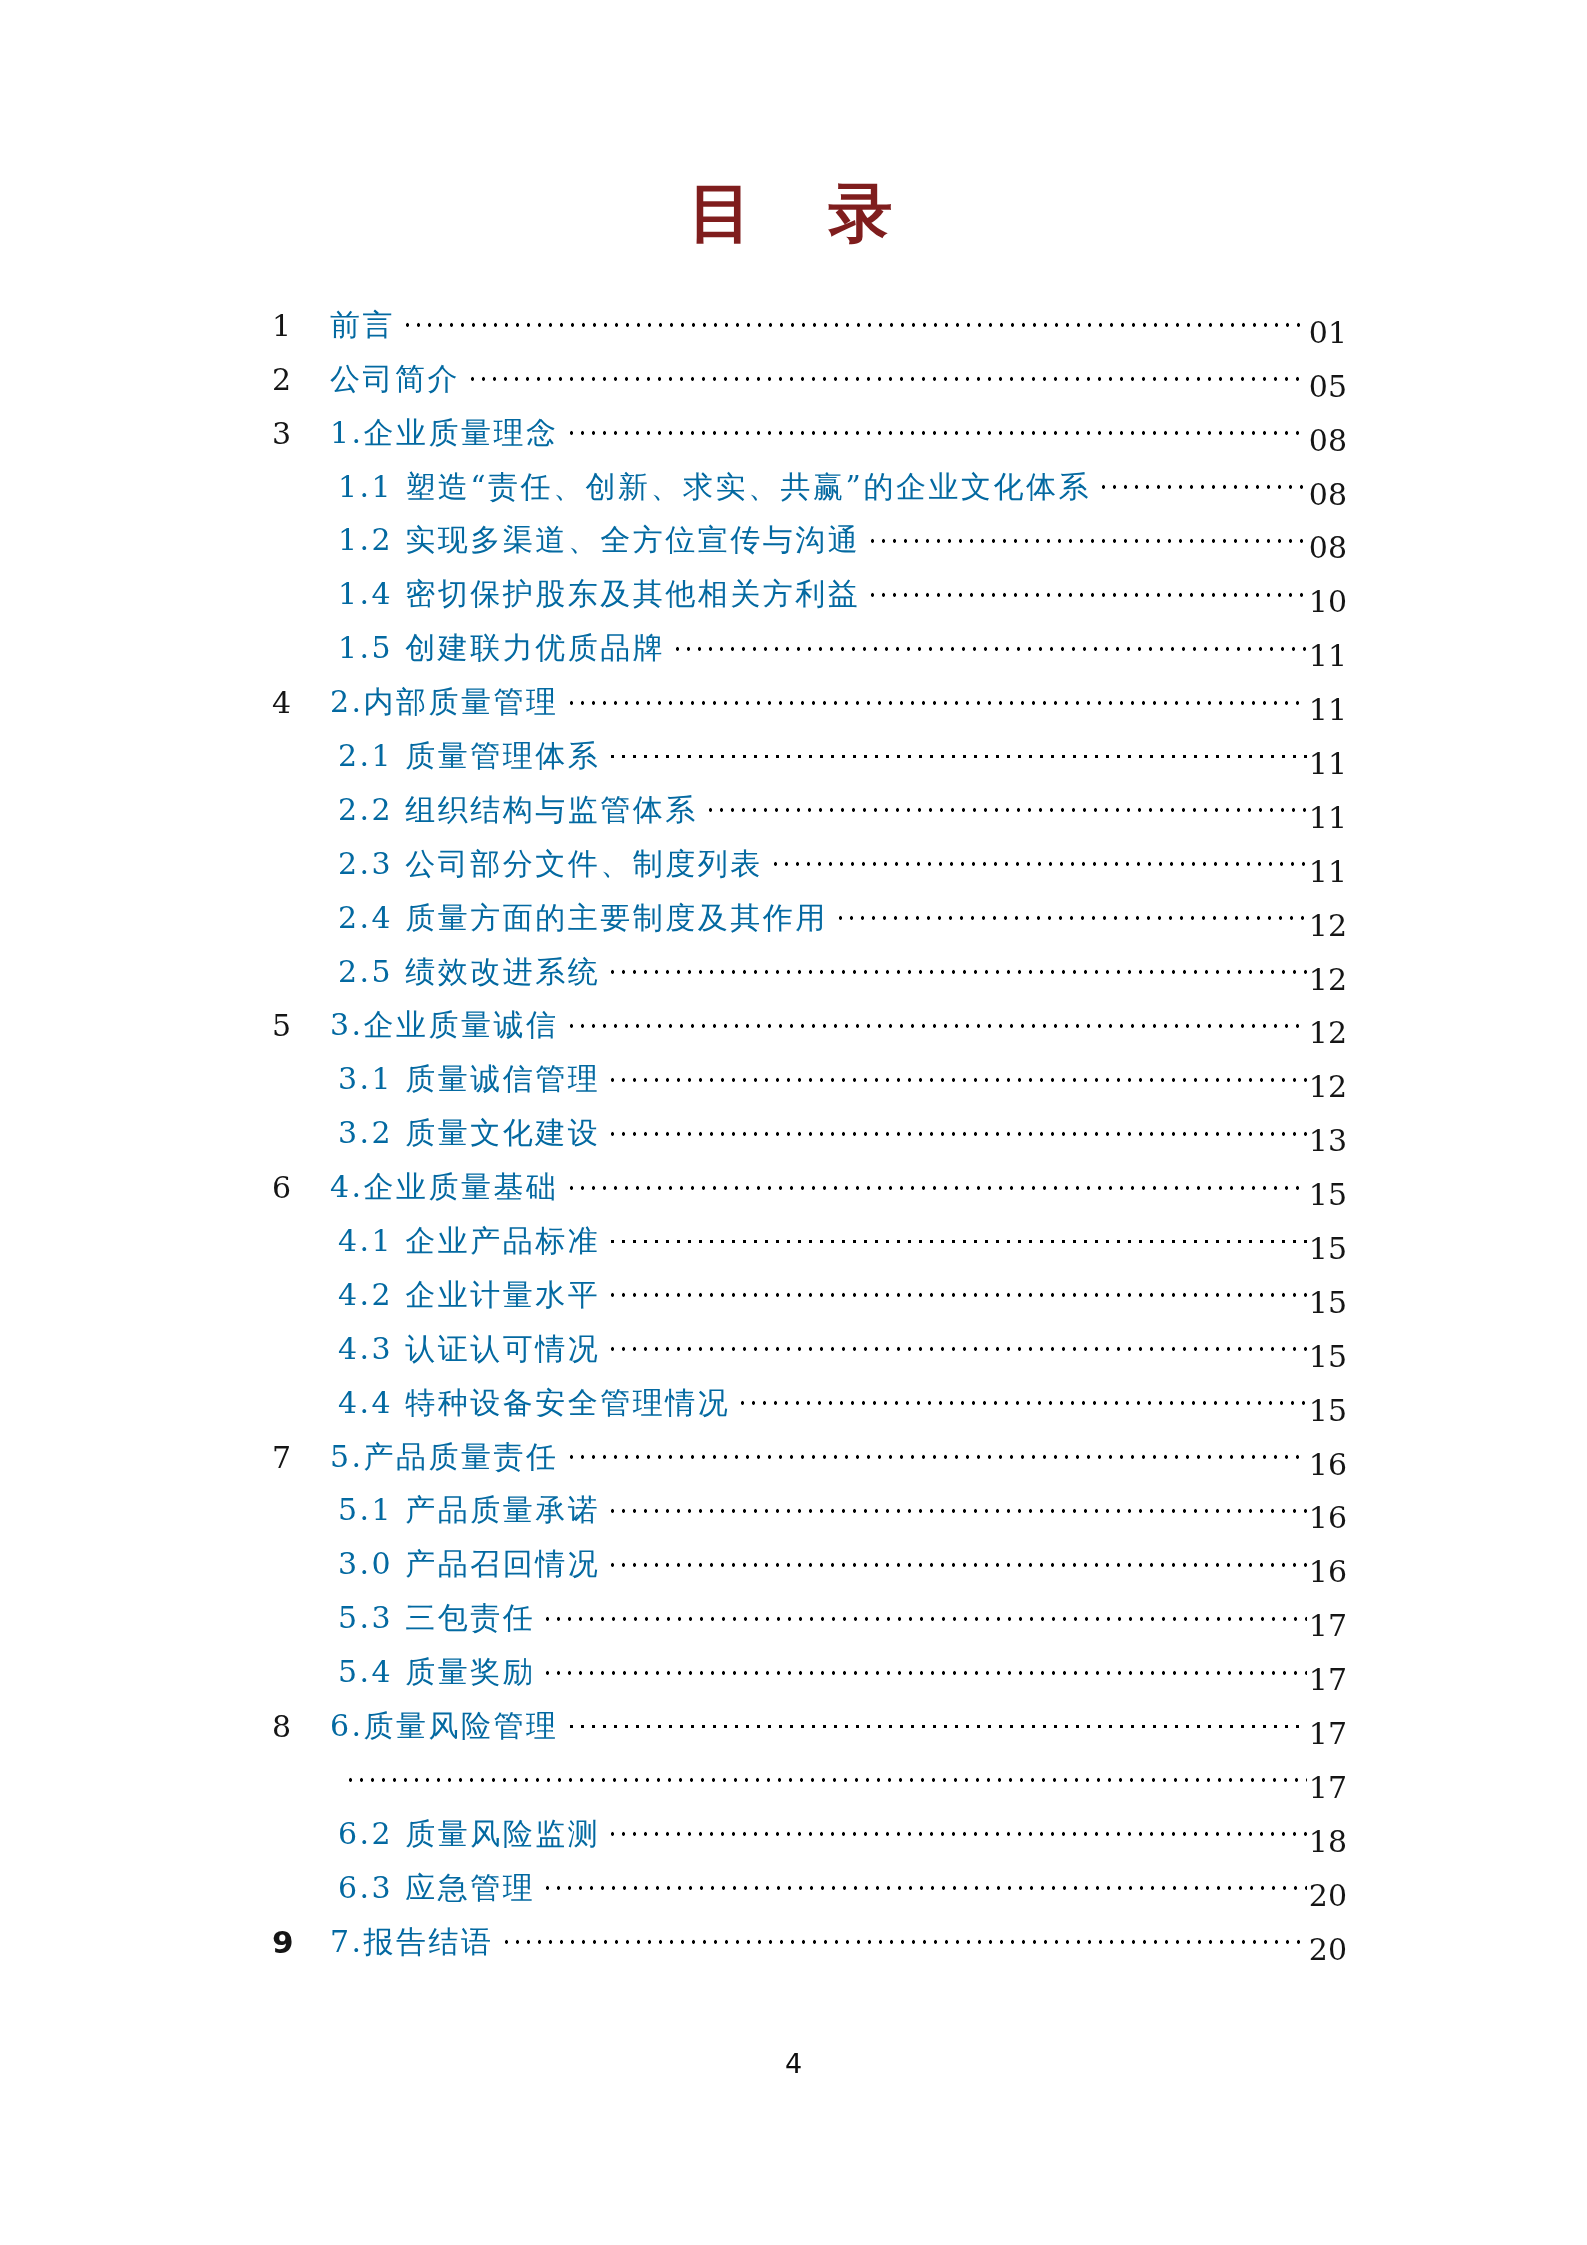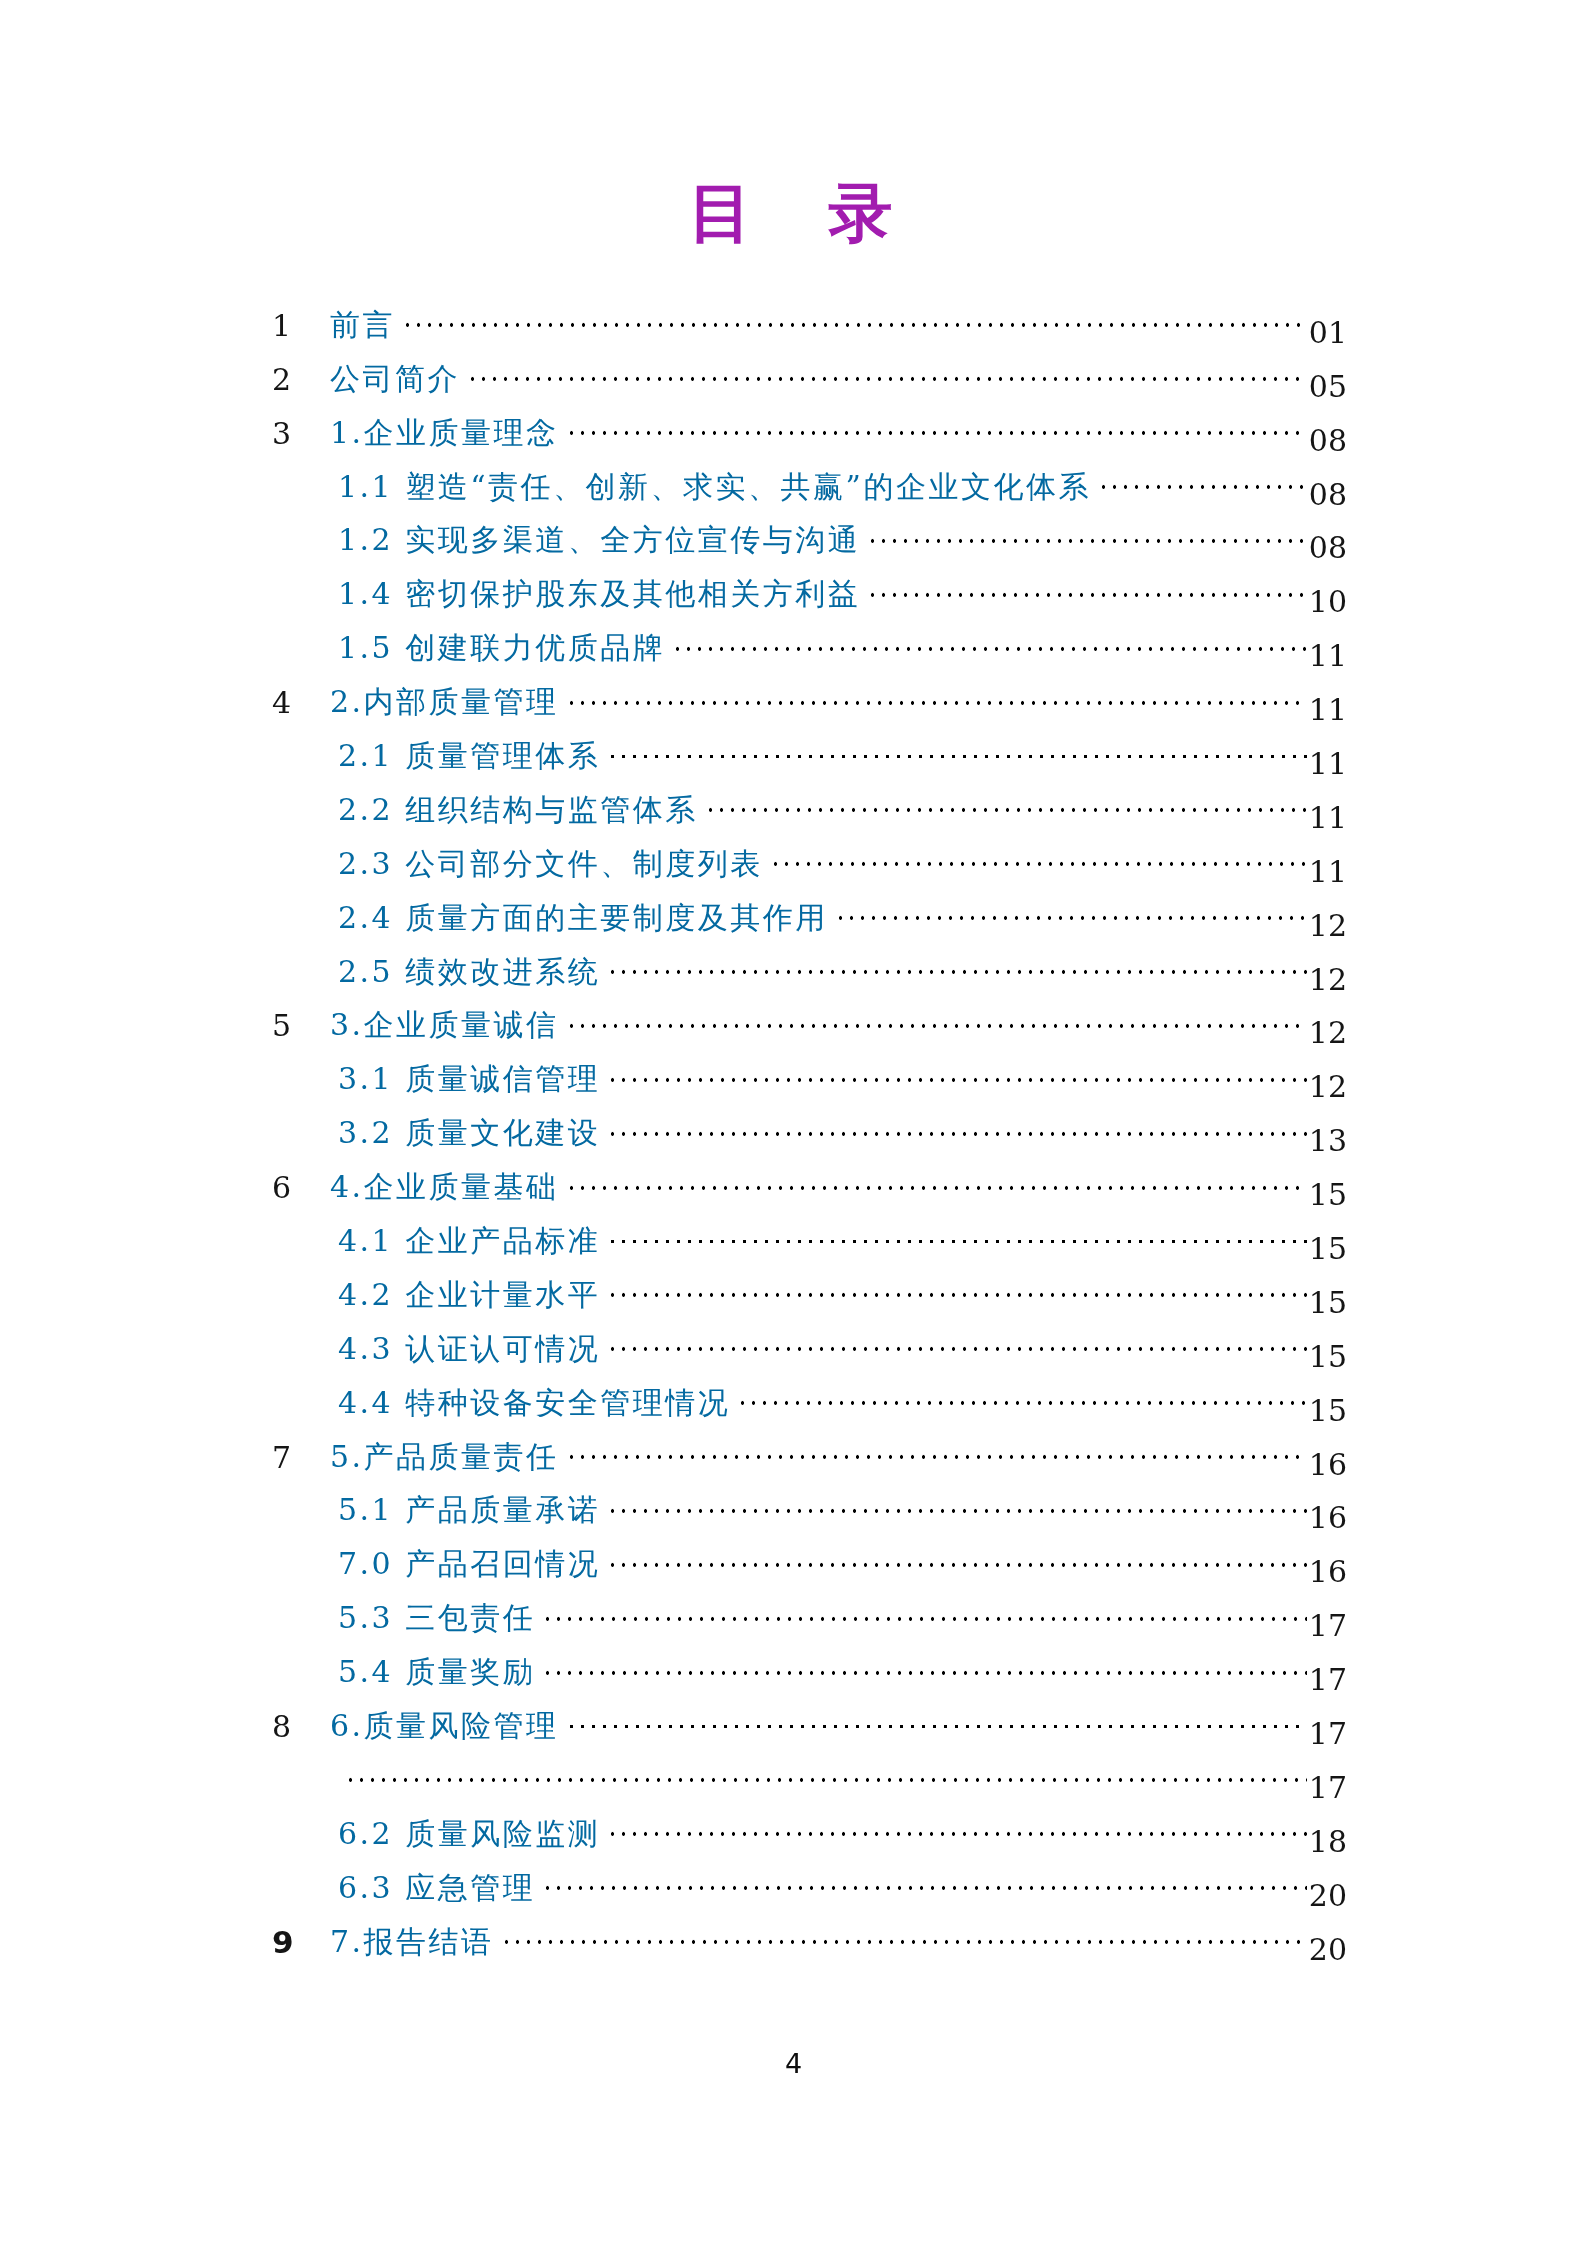--- a/index.html
+++ b/index.html
@@ -15,21 +15,21 @@
     position: absolute; inset: 0;
   }
   .title {
     margin: 0;
     padding-top: 178px;
     text-align: center;
     font-size: 64px;
     font-weight: bold;
     line-height: 1.1;
     letter-spacing: 6px;
-    color: #a21caf;
+    color: #7f1d1d;
   }
   .toc {
     margin-top: 50px;
     margin-left: 272px;
     width: 1075px;
   }
   .row {
     display: flex;
     align-items: center;
     height: 53.9px;
@@ -221,21 +221,21 @@
     <span class="pagenum">16</span>
   </div>
       <div class="row lvl2">
     <span class="num"></span>
     <span class="label">5.1 产品质量承诺</span>
     <span class="leader"></span>
     <span class="pagenum">16</span>
   </div>
       <div class="row lvl2">
     <span class="num"></span>
-    <span class="label">7.0 产品召回情况</span>
+    <span class="label">3.0 产品召回情况</span>
     <span class="leader"></span>
     <span class="pagenum">16</span>
   </div>
       <div class="row lvl2">
     <span class="num"></span>
     <span class="label">5.3 三包责任</span>
     <span class="leader"></span>
     <span class="pagenum">17</span>
   </div>
       <div class="row lvl2">

